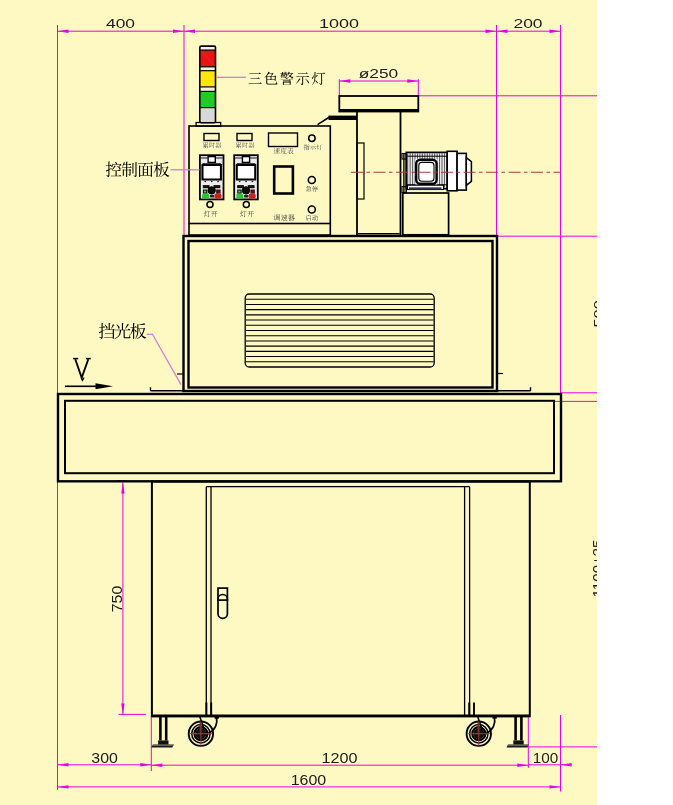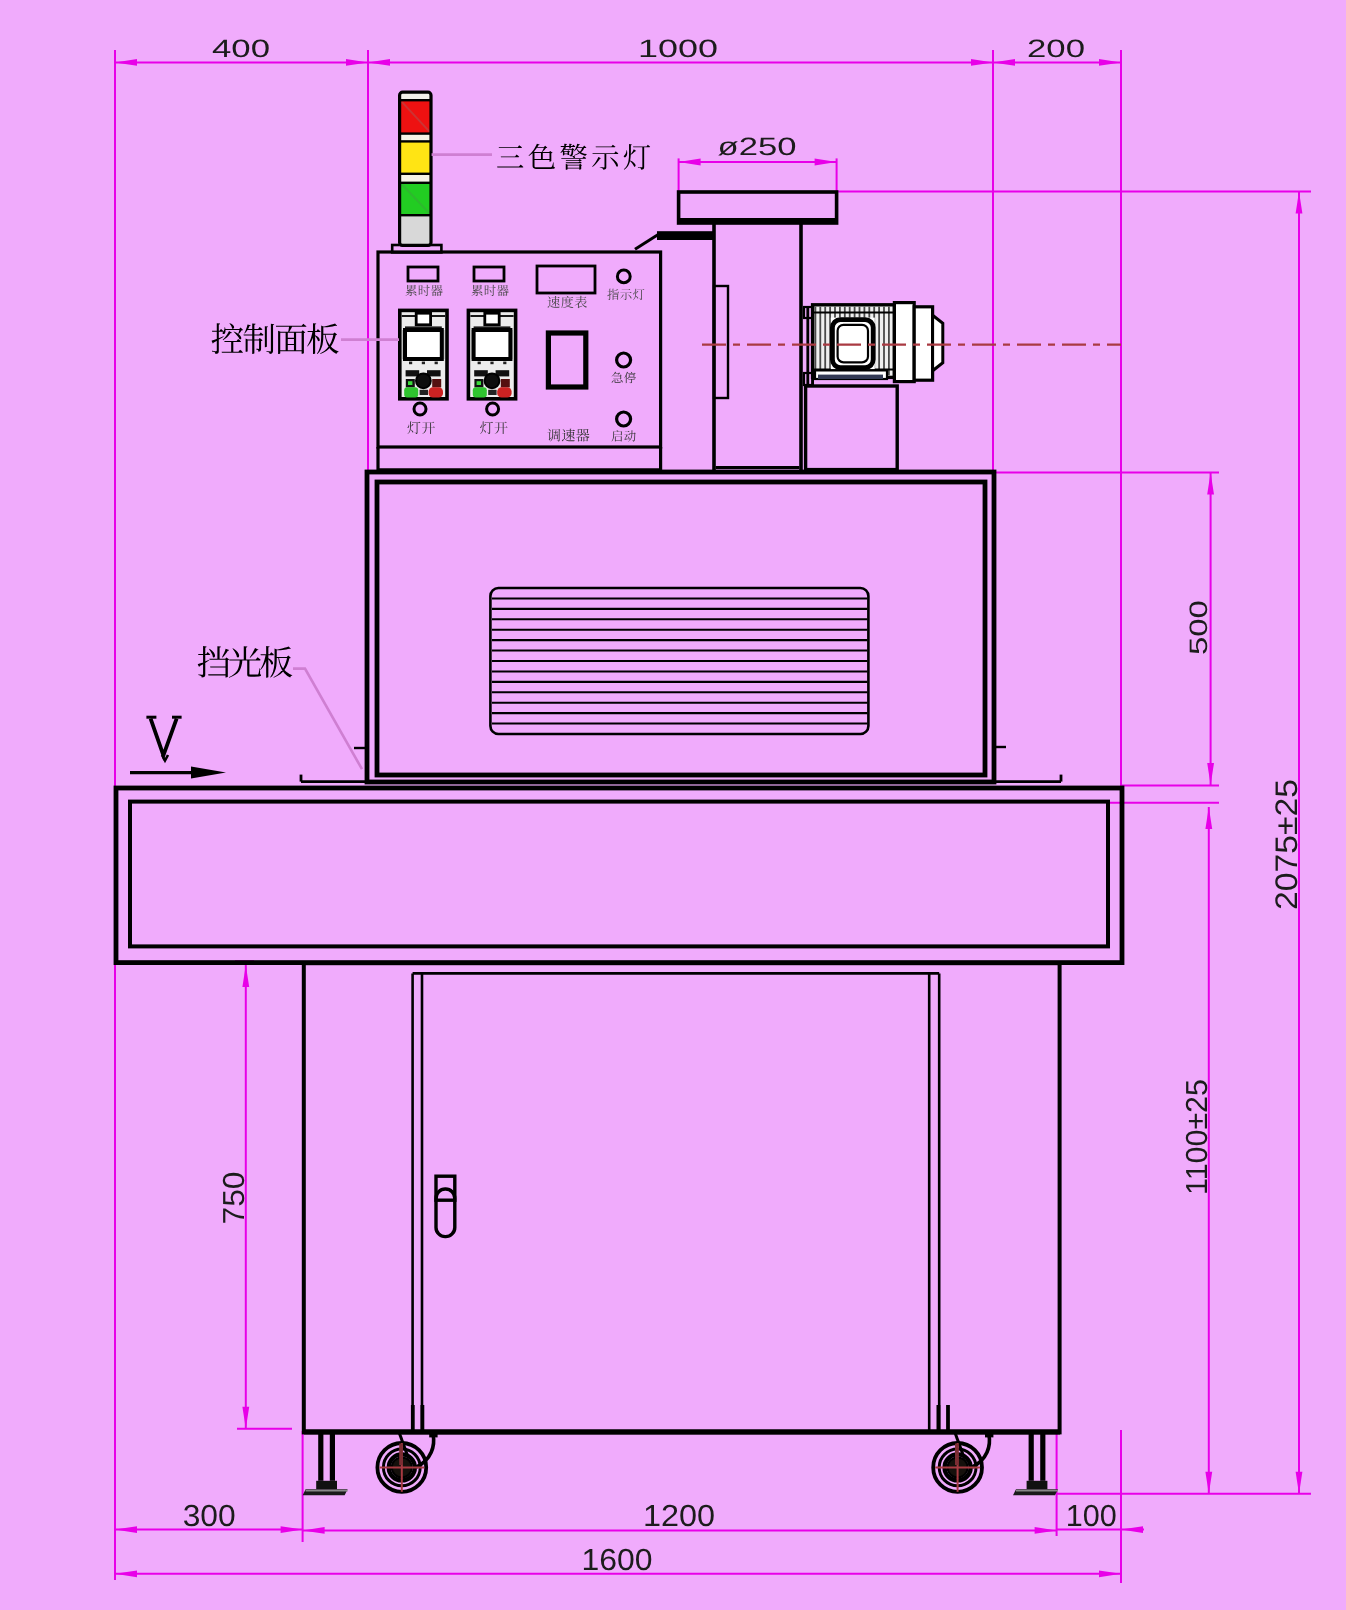--- a/index.html
+++ b/index.html
@@ -1,14 +1,14 @@
 <!DOCTYPE html>
 <html><head><meta charset="utf-8"><style>
 html,body{margin:0;padding:0;background:#fff;}
-#c{position:relative;width:673px;height:805px;background:#f0abfc;overflow:hidden;}
+#c{position:relative;width:597px;height:805px;background:#fef9c3;overflow:hidden;}
 text{white-space:pre;}
 </style></head><body>
 <div id="c">
 <svg width="673" height="805" viewBox="0 0 673 805" shape-rendering="geometricPrecision">
 <line x1="57.5" y1="25" x2="57.5" y2="790" stroke="#e800e8" stroke-width="1.0"></line>
 <line x1="184" y1="25" x2="184" y2="235" stroke="#e800e8" stroke-width="1.0"></line>
 <line x1="496.5" y1="25" x2="496.5" y2="235" stroke="#e800e8" stroke-width="1.0"></line>
 <line x1="560.5" y1="25" x2="560.5" y2="393" stroke="#e800e8" stroke-width="1.0"></line>
 <line x1="560.5" y1="715" x2="560.5" y2="791.5" stroke="#e800e8" stroke-width="1.0"></line>
 <line x1="151.3" y1="715.5" x2="151.3" y2="771" stroke="#e800e8" stroke-width="1.0"></line>

